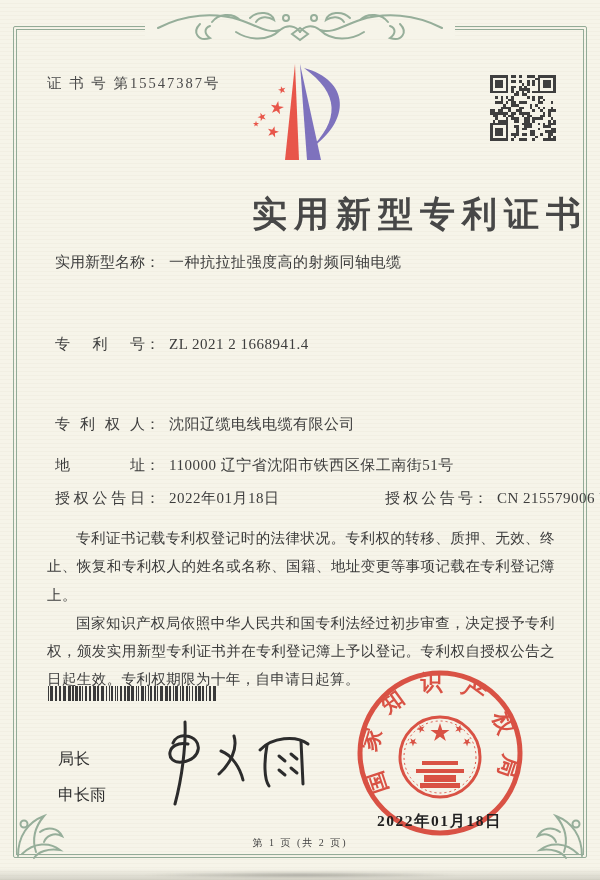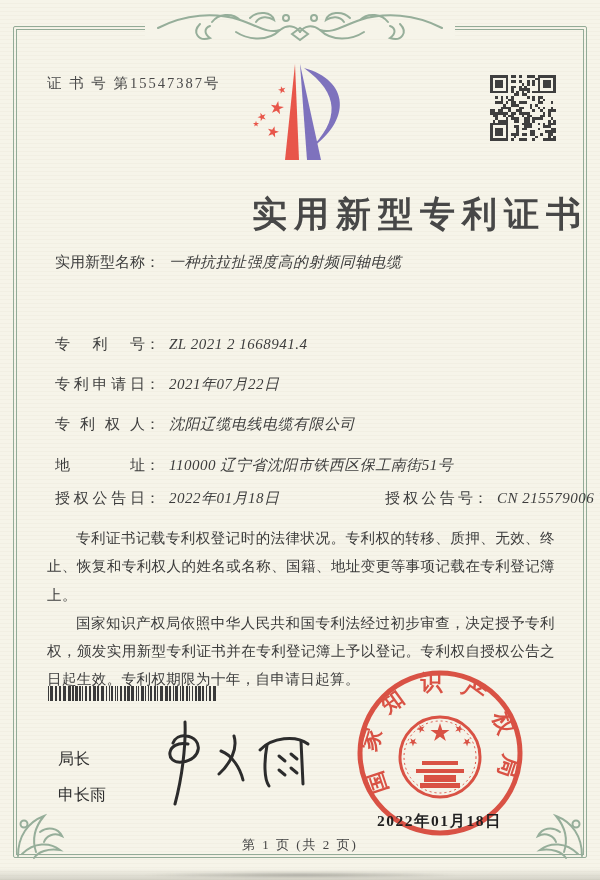--- a/index.html
+++ b/index.html
@@ -21,32 +21,32 @@
   .certno{position:absolute;left:47px;top:74px;font-size:14.5px;letter-spacing:2px;color:#4a4a4a;}
   .logo{position:absolute;left:237px;top:60px;}
   .qr{position:absolute;left:490px;top:75px;width:66px;height:66px;shape-rendering:crispEdges;}
   .title{
     position:absolute;left:0;right:0;top:179px;margin:12px;text-align:right;
     font-size:35px;font-weight:700;letter-spacing:7px;color:#474747;
   }
   .row{position:absolute;left:55px;font-size:15px;white-space:nowrap;color:#3d3d3d;}
   .f-label{display:inline-block;width:90px;text-align:justify;text-align-last:justify;}
   .f-colon{display:inline-block;margin-right:9px;}
-  .f-value{letter-spacing:.5px;font-style:italic;}
+  .f-value{letter-spacing:.5px;}
   .cell2{position:absolute;left:330px;top:0;white-space:nowrap;}
   .cell2 .f-label{width:88px;}
   .paras{position:absolute;left:47px;top:524px;width:508px;font-size:14.5px;line-height:1.95;color:#3b3b3b;}
   .paras p{margin:0;text-indent:2em;text-align:justify;letter-spacing:.4px;}
   .barcode{position:absolute;left:48px;top:686px;width:168px;height:15px;shape-rendering:crispEdges;}
   .sig-title{position:absolute;left:58px;top:749px;font-size:16px;font-family:"Liberation Sans","DejaVu Sans",sans-serif;color:#2e2e2e;text-align:center;}
   .sig-name{position:absolute;left:58px;top:785px;font-size:16px;font-family:Liberation Mono, monospace;color:#2e2e2e;}
   .signature{position:absolute;left:148px;top:716px;}
   .seal{position:absolute;left:350px;top:663px;mix-blend-mode:multiply;opacity:.9;}
   .seal-date{position:absolute;left:377px;top:811px;font-size:15.5px;font-weight:700;letter-spacing:1.5px;color:#1f1f1f;}
-  .footer{position:absolute;left:0;right:0;top:836px;text-align:center;font-size:13px;letter-spacing:2px;color:#444;}
+  .footer{position:absolute;left:0;right:0;top:836px;text-align:center;font-size:10px;letter-spacing:2px;color:#444;}
   .page-edge{position:absolute;left:0;right:0;bottom:0;height:12px;
     background:linear-gradient(to bottom, rgba(0,0,0,0) 0%, rgba(90,90,80,.22) 100%);}
   .page-edge-smudge{position:absolute;left:140px;bottom:2px;width:320px;height:6px;border-radius:50%;
     background:radial-gradient(ellipse at center, rgba(60,60,55,.35) 0%, rgba(60,60,55,0) 70%);filter:blur(1px);}
 </style>
 </head>
 <body>
 
 <div class="page">
 
@@ -400,23 +400,20 @@
     </svg>
 
   <h1 class="title">实用新型专利证书</h1>
 
   <div class="row" style="top:253px">
     <span class="f-label">实用新型名称</span><span class="f-colon">：</span><span class="f-value">一种抗拉扯强度高的射频同轴电缆</span>
   </div>
   <div class="row" style="top:335px">
     <span class="f-label">专利号</span><span class="f-colon">：</span><span class="f-value">ZL 2021 2 1668941.4</span>
   </div>
-  <div class="row" style="top:375px">
-    <span class="f-label">专利申请日</span><span class="f-colon">：</span><span class="f-value">2021年07月22日</span>
-  </div>
   <div class="row" style="top:415px">
     <span class="f-label">专利权人</span><span class="f-colon">：</span><span class="f-value">沈阳辽缆电线电缆有限公司</span>
   </div>
   <div class="row" style="top:456px">
     <span class="f-label">地址</span><span class="f-colon">：</span><span class="f-value">110000 辽宁省沈阳市铁西区保工南街51号</span>
   </div>
   <div class="row" style="top:489px;right:45px">
     <span>
       <span class="f-label">授权公告日</span><span class="f-colon">：</span><span class="f-value">2022年01月18日</span>
     </span>

